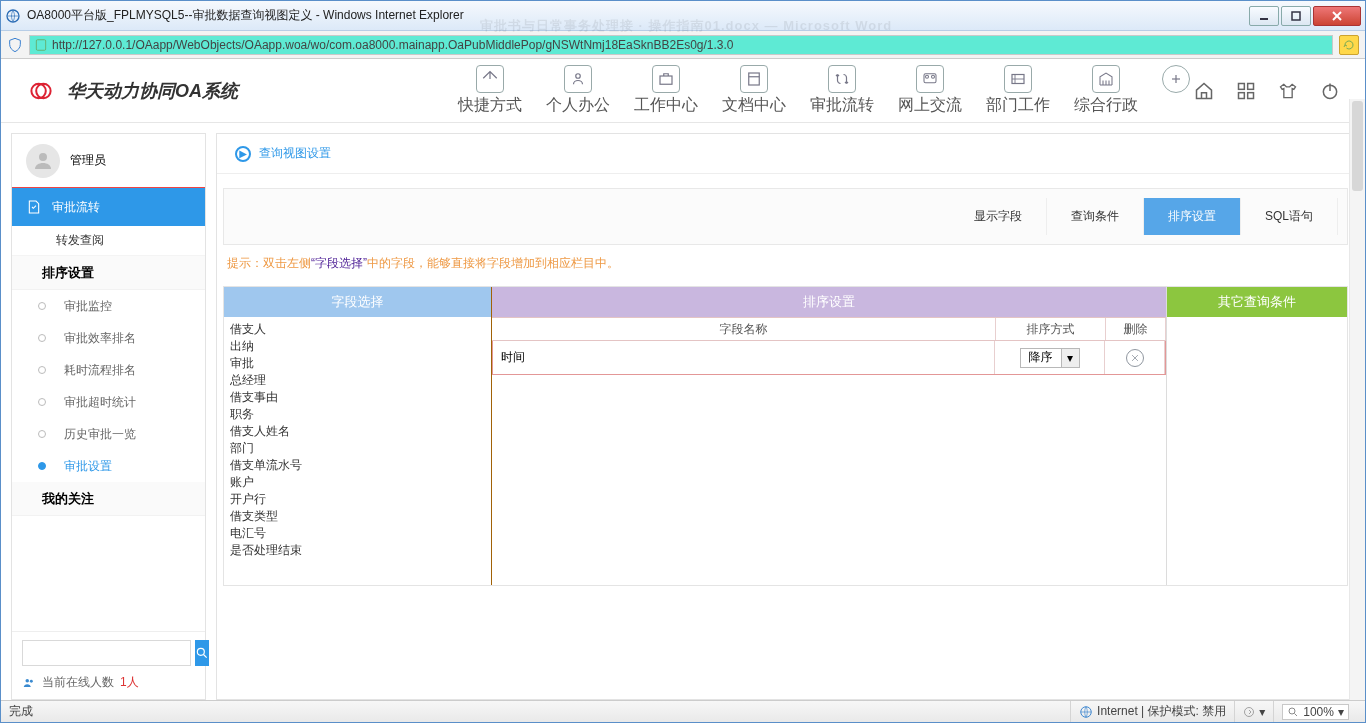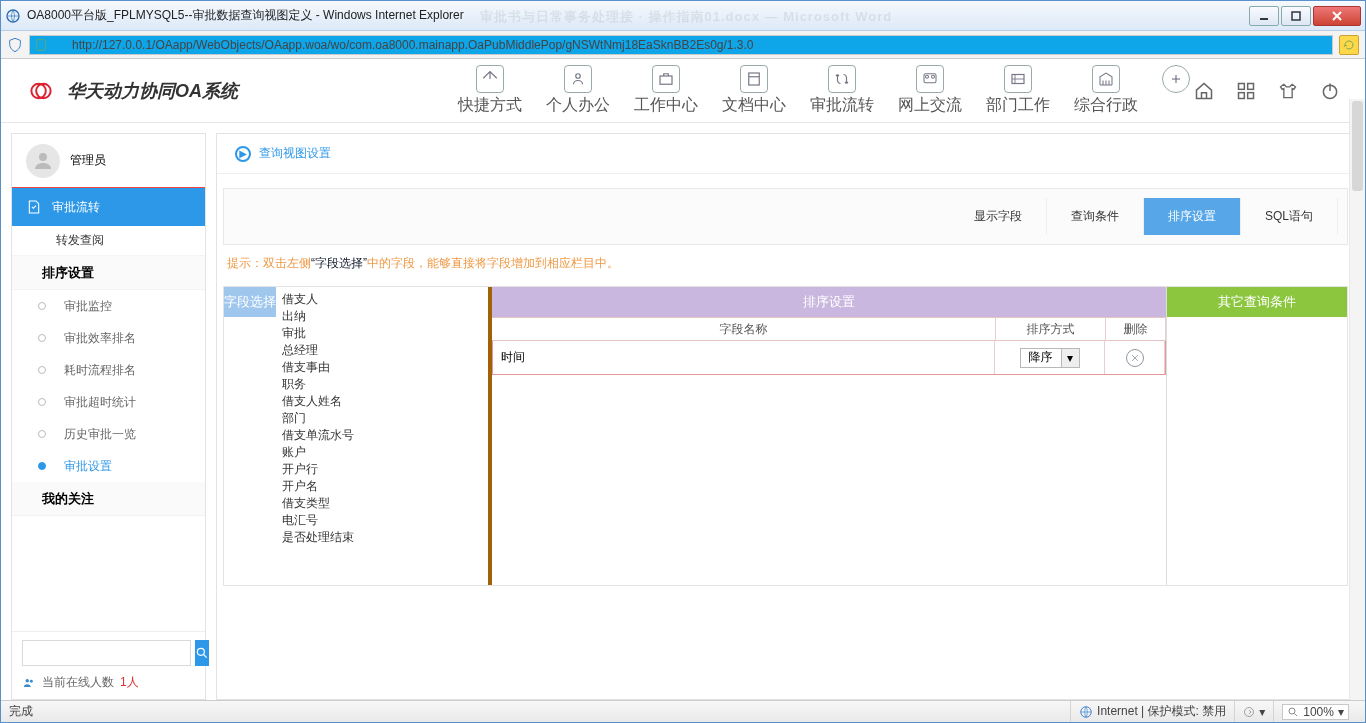--- a/index.html
+++ b/index.html
@@ -3,29 +3,29 @@
 <meta charset="utf-8">
 <style>
 * { margin: 0; padding: 0; box-sizing: border-box; font-family: "Microsoft YaHei", Arial, sans-serif; font-size: 12px; }
 body { background: #fff; overflow: hidden; }
 
 
 .window { width: 1366px; height: 723px; display: flex; flex-direction: column; border: 1px solid #5a8fc9; }
 .titlebar { height: 30px; background: linear-gradient(#f6f9fd, #dce9f8); display: flex; align-items: center; padding: 0 4px; border-bottom: 1px solid #b7cde6; }
 .titlebar .ie-icon { width: 16px; height: 16px; margin-right: 6px; color: #2b6cb5; }
 .titlebar .title-text { flex: 1; color: #222; font-size: 12px; }
-.titlebar .ghost-text { position: absolute; left: 480px; top: 8px; color: rgba(0,0,0,0.08); font-size: 13px; font-weight: bold; letter-spacing: 1px; }
+.titlebar .ghost-text { position: absolute; left: 480px; top: 17px; color: rgba(0,0,0,0.08); font-size: 13px; font-weight: bold; letter-spacing: 1px; }
 .win-btns { display: flex; gap: 2px; }
 .win-btn { width: 30px; height: 20px; border: 1px solid #8aa; background: linear-gradient(#f8fbff,#dce7f2); display:flex; align-items:center; justify-content:center; border-radius:2px; cursor:pointer; }
 .win-btn.close { width: 48px; background: linear-gradient(#e77,#c43); border-color:#a33; color:#fff; }
 .win-btn.min, .win-btn.max { color:#334; }
 
 .addrbar { height: 28px; background: #f3f3f3; border-bottom: 1px solid #ccc; display:flex; align-items:center; padding: 0 6px; gap: 6px; }
 .addrbar .shield { width:16px; height:16px; color:#3a80d0; }
-.addrbar .url-box { flex:1; height:20px; border:1px solid #c9c9c9; background:#0ea5e9; display:flex; align-items:center; padding:0 4px; color:#444;gap:20px; }
+.addrbar .url-box { flex:1; height:20px; border:1px solid #c9c9c9; background:#5eead4; display:flex; align-items:center; padding:0 4px; color:#444; }
 .addrbar .url-box .url-icon { width:14px; height:14px; margin-right:4px; color:#6a6; }
 .addrbar .refresh-btn { width:20px; height:20px; background:#ffd84a; border:1px solid #cca330; border-radius:2px; display:flex; align-items:center; justify-content:center; }
 
 
 .app { flex:1; display:flex; flex-direction:column; background:#fff; position:relative; }
 .app-header { height:64px; display:flex; align-items:center; padding: 0 24px; border-bottom:1px solid #e6e6e6; }
 .logo { display:flex; align-items:center; gap:14px; }
 .logo-mark { width:28px; height:20px; }
 .logo-text { font-size:18px; font-weight:bold; font-style:italic; color:#333; }
 .topnav { margin-left: 220px; display:flex; gap:24px; }
@@ -57,24 +57,24 @@
 
 
 .content { flex:1; border:1px solid #e3e3e3; display:flex; flex-direction:column; min-width:0; }
 .content-title { height:40px; display:flex; align-items:center; gap:8px; padding:0 18px; border-bottom:1px solid #eee; color:#2e98e8; font-size:14px; }
 .content-title .ct-icon { width:16px; height:16px; border:2px solid #2e98e8; border-radius:50%; display:flex; align-items:center; justify-content:center; font-size:10px; }
 .content-body { flex:1; padding:14px 6px 6px 6px; overflow:hidden; position:relative; }
 .tab-pane { border:1px solid #e8e8e8; background:#fbfbfb; padding:9px; margin-bottom:10px; display:flex;justify-content:flex-end; }
 .ctab { padding:10px 24px; color:#333; cursor:pointer; border-right:1px solid #eee; }
 .ctab.active { background:#56a6e8; color:#fff; }
 .hint { color:#e94; margin:10px 4px 14px; font-size:12px; }
-.hint .q { color:#0f172a; }
+.hint .q { color:#4c1d95; }
 .data-area { display:flex; border:1px solid #e4e4e4; height:300px; position:relative; }
 .col-head { height:30px; color:#fff; display:flex; align-items:center; justify-content:center; font-size:13px; }
-.col1 { width:268px; display:flex; flex-direction:row; border-right:4px solid #a16207; }
+.col1 { width:268px; display:flex; flex-direction:column; border-right:1px solid #a16207; }
 .col1 .col-head { background:#9fc7ee; }
 .col1 .list { flex:1; overflow-y:scroll; padding:4px 6px; line-height:17px; color:#333; }
 .col2 { flex:1; display:flex; flex-direction:column; border-right:1px solid #dcdcdc; }
 .col2 .col-head { background:#c9b7df; }
 .col2 .grid-head { display:flex; height:24px; border-bottom:1px solid #e4c4c4; color:#555; align-items:center; border-top:1px solid #e4c4c4; }
 .col2 .grid-head > div { text-align:center; border-right:1px solid #e8cfcf; height:100%; display:flex; align-items:center; justify-content:center; }
 .col2 .grid-row { display:flex; height:34px; align-items:center; border:1px solid #e39797; border-top:none; }
 .col2 .grid-row > div { border-right:1px solid #e8cfcf; height:100%; display:flex; align-items:center; padding:0 8px; }
 .gc-name { flex:1; }
 .gc-order { width:110px; justify-content:center; }
@@ -373,21 +373,20 @@
                   <div>出纳</div>
                   <div>审批</div>
                   <div>总经理</div>
                   <div>借支事由</div>
                   <div>职务</div>
                   <div>借支人姓名</div>
                   <div>部门</div>
                   <div>借支单流水号</div>
                   <div>账户</div>
                   <div>开户行</div>
-                  <div>开户名</div>
                   <div>借支类型</div>
                   <div>电汇号</div>
                   <div>是否处理结束</div>
                 </div>
             </div>
             <div class="col2">
               <div class="col-head">排序设置</div>
               <div class="grid-body-wrap">
                 <div class="grid-head">
                   <div class="gc-name">字段名称</div>

